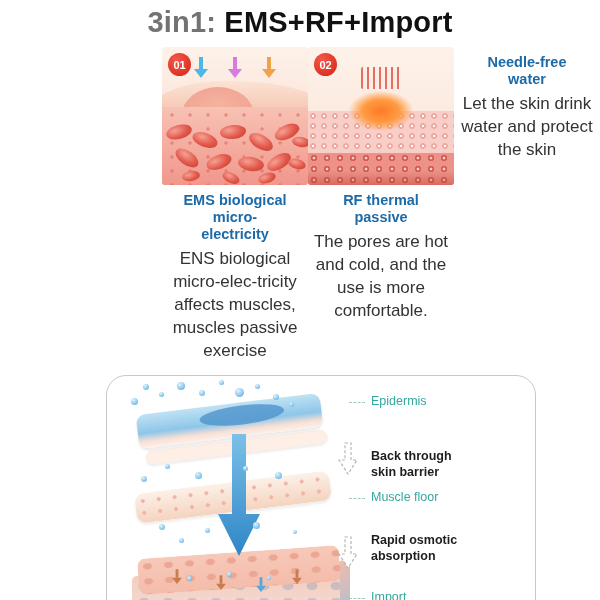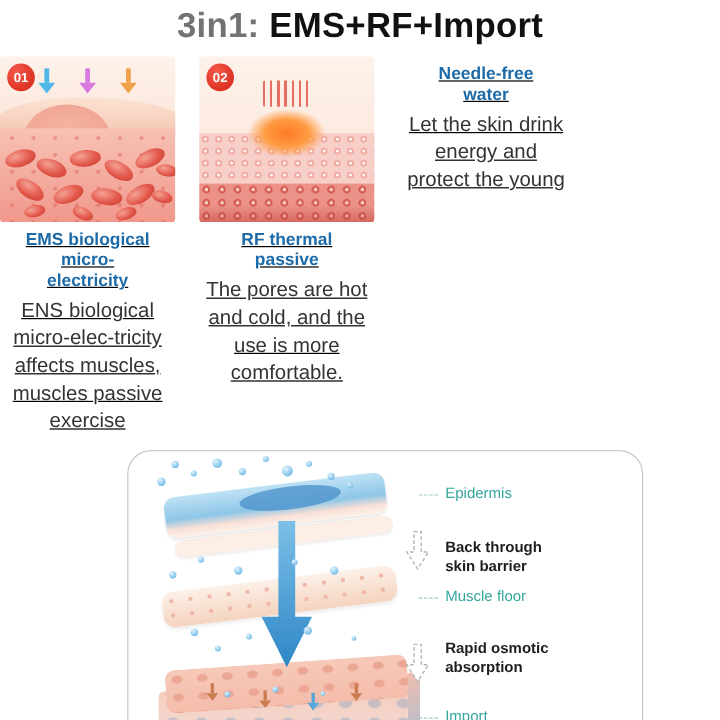--- a/index.html
+++ b/index.html
@@ -5,21 +5,21 @@
   *{margin:0;padding:0;box-sizing:border-box;}
   html,body{background:#fff;}
   body{width:600px;height:600px;font-family:"Liberation Sans",sans-serif;overflow:hidden;}
   .page{position:relative;width:600px;height:600px;background:#fff;}
 
   
   .title{text-align:center;padding-top:6px;font-size:29px;font-weight:800;color:#111;letter-spacing:.2px;}
   .title .blue{color:#737373;}
 
   
-  .panels{display:flex;justify-content:flex-start;gap:20px;margin-top:8px;text-decoration:underline;}
+  .panels{display:flex;justify-content:flex-end;gap:0;margin-top:8px;}
   .panel{width:146px;}
   .panel-img{position:relative;height:138px;overflow:hidden;border-radius:3px;}
   .badge{position:absolute;top:6px;left:6px;z-index:9;width:23px;height:23px;border-radius:50%;
          background:radial-gradient(circle at 35% 30%,#f4584a,#d42413);color:#fff;font-weight:bold;
          font-size:11px;display:flex;align-items:center;justify-content:center;}
   .panel h3{width:112px;margin:7px auto 1px;text-align:center;color:#1c6aa8;font-size:14.5px;font-weight:bold;line-height:1.18;}
   .panel p{margin:5px 4px 0;text-align:center;color:#333;font-size:17px;line-height:1.35;}
 
   
   .carrow{display:inline-block;position:relative;width:14px;height:22px;}
@@ -152,21 +152,21 @@
         <div class="rf-glow"></div>
         <div class="pore-band"></div>
         <div class="deep-band"></div>
       </div>
       <h3>RF thermal passive</h3>
       <p>The pores are hot and cold, and the use is more comfortable.</p>
     </div>
 
     <div class="panel">
       <h3>Needle-free water</h3>
-      <p>Let the skin drink energy and protect the young</p>
+      <p>Let the skin drink water and protect the skin</p>
     </div>
 
   </div>
 
   <div class="diagram-box">
 
     <div class="epi"></div>
     <div class="epi2"></div>
     <div class="mid"></div>
 
@@ -183,21 +183,21 @@
     <div class="cube">
       <div class="cube-side"></div>
       <div class="cube-front"></div>
       <div class="cube-top"></div>
       <span class="carrow abs sm" style="color:#c87c4f;left:38px;top:14px;z-index:3"></span>
       <span class="carrow abs sm" style="color:#c87c4f;left:82px;top:20px;z-index:3"></span>
       <span class="carrow abs sm" style="color:#58a6da;left:122px;top:22px;z-index:3"></span>
       <span class="carrow abs sm" style="color:#c87c4f;left:158px;top:14px;z-index:3"></span>
     </div>
 
-    <div class="lbl teal" style="left:264px;top:28px">Epidermis</div>
+    <div class="lbl teal" style="left:264px;top:18px">Epidermis</div>
 
     <svg class="dashed-arrow" style="left:230px;top:66px" width="22" height="34" viewBox="0 0 22 34">
       <path d="M8 1 H14 V18 H20 L11 32 L2 18 H8 Z" fill="#ffffff" stroke="#b5b5b5" stroke-width="1.2" stroke-dasharray="3 2"></path>
     </svg>
     <div class="lbl dark" style="left:264px;top:72px">Back through skin barrier</div>
 
     <div class="lbl teal" style="left:264px;top:114px">Muscle floor</div>
 
     <svg class="dashed-arrow" style="left:230px;top:160px" width="22" height="34" viewBox="0 0 22 34">
       <path d="M8 1 H14 V18 H20 L11 32 L2 18 H8 Z" fill="#ffffff" stroke="#b5b5b5" stroke-width="1.2" stroke-dasharray="3 2"></path>

